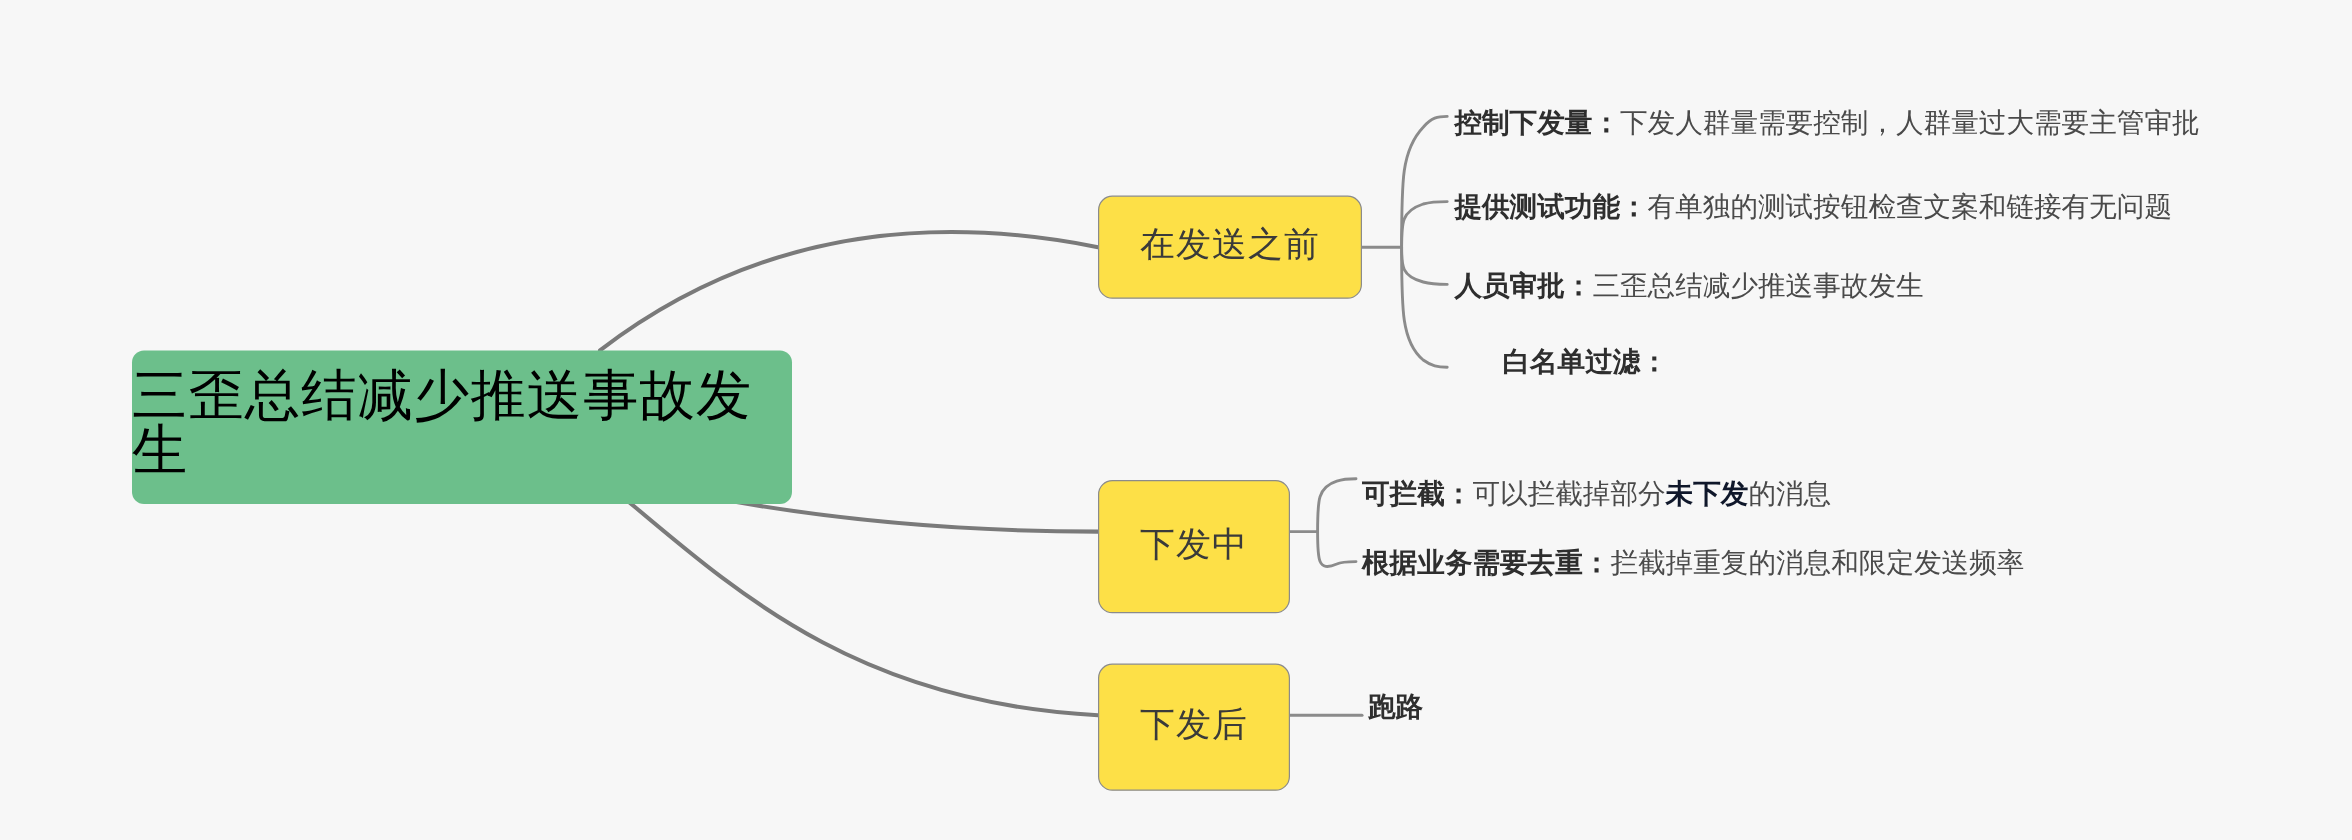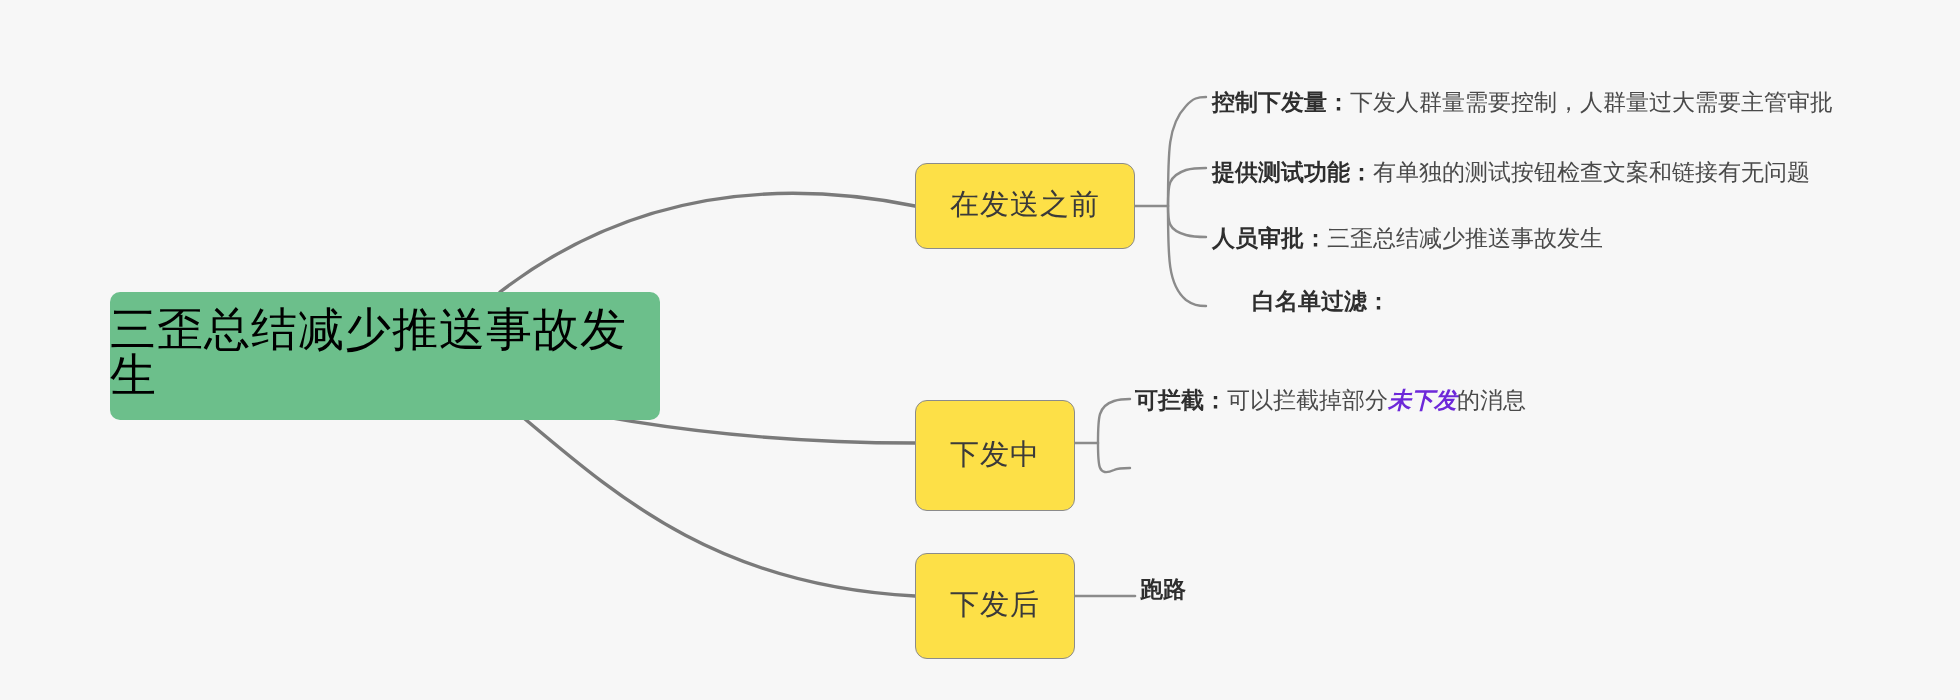--- a/index.html
+++ b/index.html
@@ -70,27 +70,27 @@
     white-space: nowrap;
     font-size: 23px;
     color: #4a4a4a;
     line-height: 1;
   }
   .leaf .lead {
     font-weight: bold;
     color: #2e2e2e;
   }
   .leaf .body { font-weight: normal; }
-  .leaf .body b { font-weight: bold; color: #6d28d9; font-style: italic; }
+  .leaf .body b { font-weight: bold; color: #0f172a; }
 
   #leaf-0-0 { left: 1212px; top: 91px; }
   #leaf-0-1 { left: 1212px; top: 161px; }
   #leaf-0-2 { left: 1212px; top: 227px; text-align: center; }
   #leaf-0-3 { left: 1212px; top: 290px; margin-left: 40px; }
-  #leaf-1-0 { left: 1135px; top: 389px; text-align: center; }
+  #leaf-1-0 { left: 1135px; top: 400px; text-align: center; }
   #leaf-1-1 { left: 1135px; top: 458px; }
   #leaf-2-0 { left: 1140px; top: 578px; }
   #leaf-2-0 .lead { font-weight: bold; text-align: right; }
 </style>
 </head>
 <body>
 
 <div id="mindmap-canvas">
 
   <svg id="connector-layer" viewBox="0 0 1960 700" xmlns="http://www.w3.org/2000/svg">
@@ -146,19 +146,23 @@
       <span class="body">三歪总结减少推送事故发生</span>
   </div>
   <div class="leaf" id="leaf-0-3">
     <span class="lead">白名单过滤：</span>
   </div>
 
   <div class="leaf" id="leaf-1-0">
     <span class="lead">可拦截：</span>
       <span class="body"><span>可以拦截掉部分</span><b>未下发</b><span>的消息</span></span>
   </div>
+  <div class="leaf" id="leaf-1-1">
+    <span class="lead">根据业务需要去重：</span>
+      <span class="body">拦截掉重复的消息和限定发送频率</span>
+  </div>
 
   <div class="leaf" id="leaf-2-0">
     <span class="lead">跑路</span>
       <span class="body"></span>
   </div>
 
 </div>
 
 </body></html>

